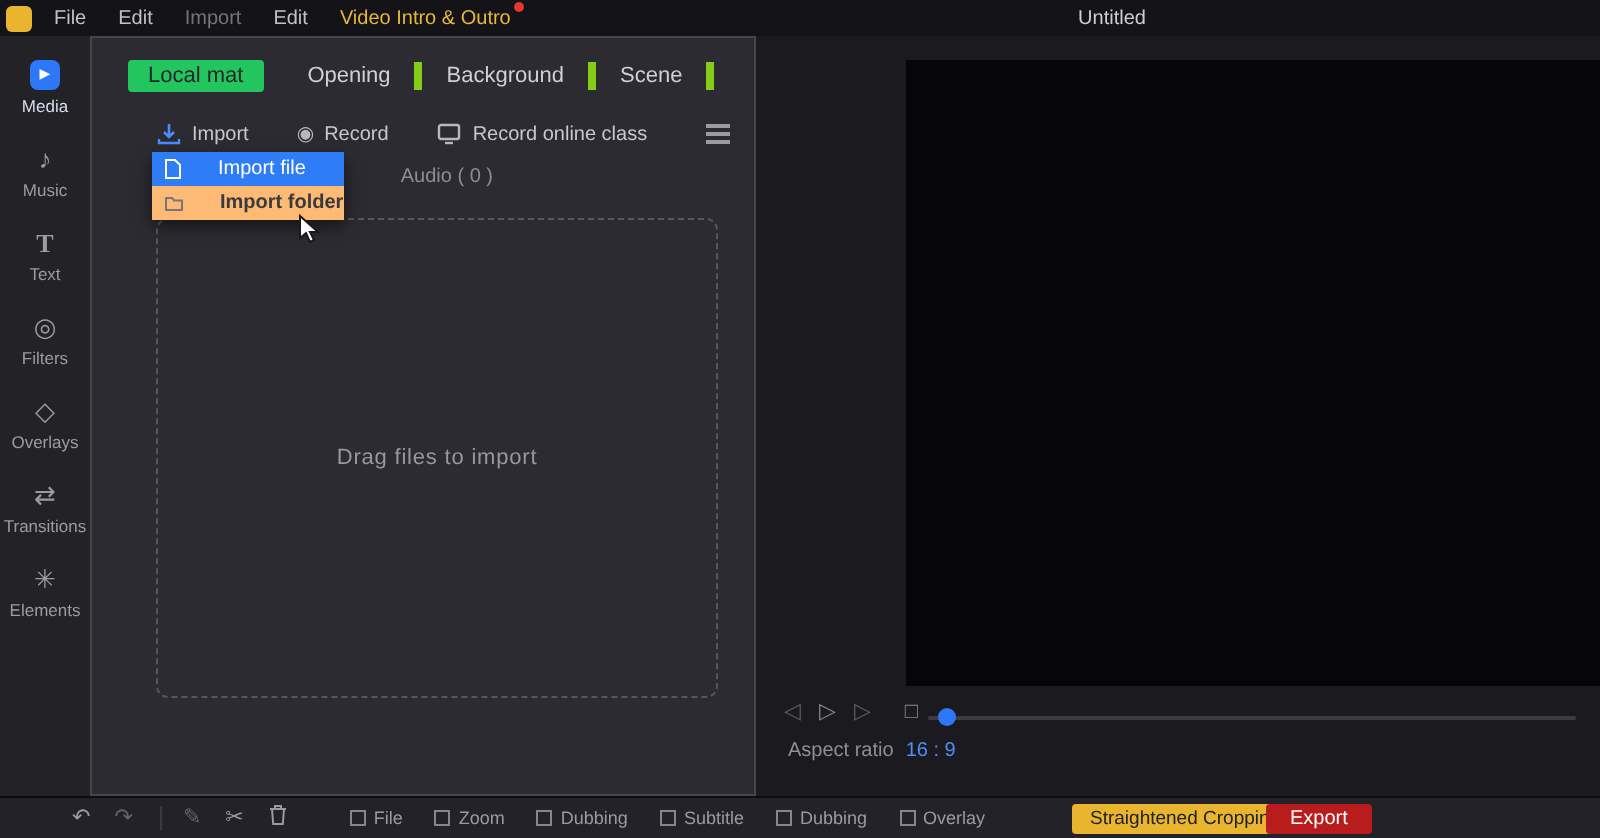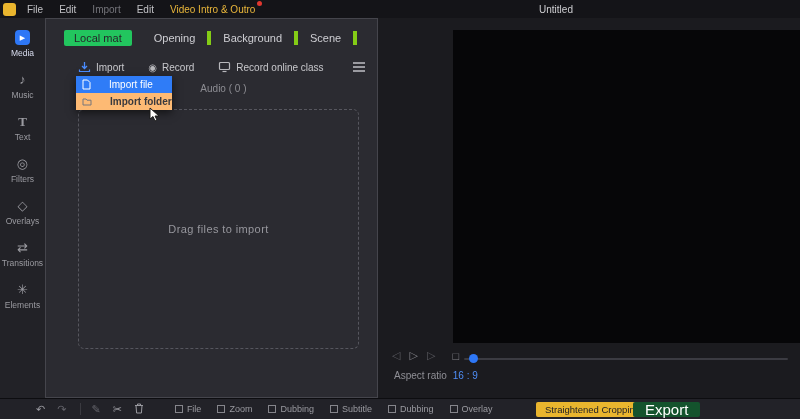--- a/index.html
+++ b/index.html
@@ -64,21 +64,21 @@
 
   
   .bottombar { position:absolute; left:0; right:0; bottom:0; height:21px; background:#222228; border-top:1px solid #0d0d10; display:flex; align-items:center; padding-left:36px; z-index:6; }
   .bb-ic { font-size:11px; color:#9a9aa0; margin-right:12px; cursor:pointer; line-height:1; }
   .bb-ic.dim { color:#63636a; }
   .bb-sep { width:1px; height:12px; background:#3a3a40; margin:0 10px 0 2px; }
   .bb-tools { display:flex; align-items:center; gap:6px; margin-left:14px; }
   .bb-tool { display:flex; align-items:center; gap:4px; font-size:9px; color:#9a9aa0; padding:2px 5px; cursor:pointer; }
   .bb-tool .box { width:8px; height:8px; border:1px solid #85858b; }
   .btn-yellow { position:absolute; left:536px; top:3px; height:15px; line-height:15px; padding:0 9px; background:#e9b52e; color:#222226; font-size:9.5px; border-radius:2px; cursor:pointer; white-space:nowrap; }
-  .btn-export { position:absolute; left:633px; top:3px; height:15px; line-height:15px; padding:0 12px; background:#14532d; color:#ffffff; font-size:15px; border-radius:2px; cursor:pointer; }
+  .btn-export { position:absolute; left:633px; top:3px; height:15px; line-height:15px; padding:0 12px; background:#b91c1c; color:#ffffff; font-size:10px; border-radius:2px; cursor:pointer; }
 </style>
 </head>
 <body>
 
 <div class="app">
 
   <header class="topbar">
     <div class="logo"></div>
     <nav class="menus">
       <span class="menu">File</span>

